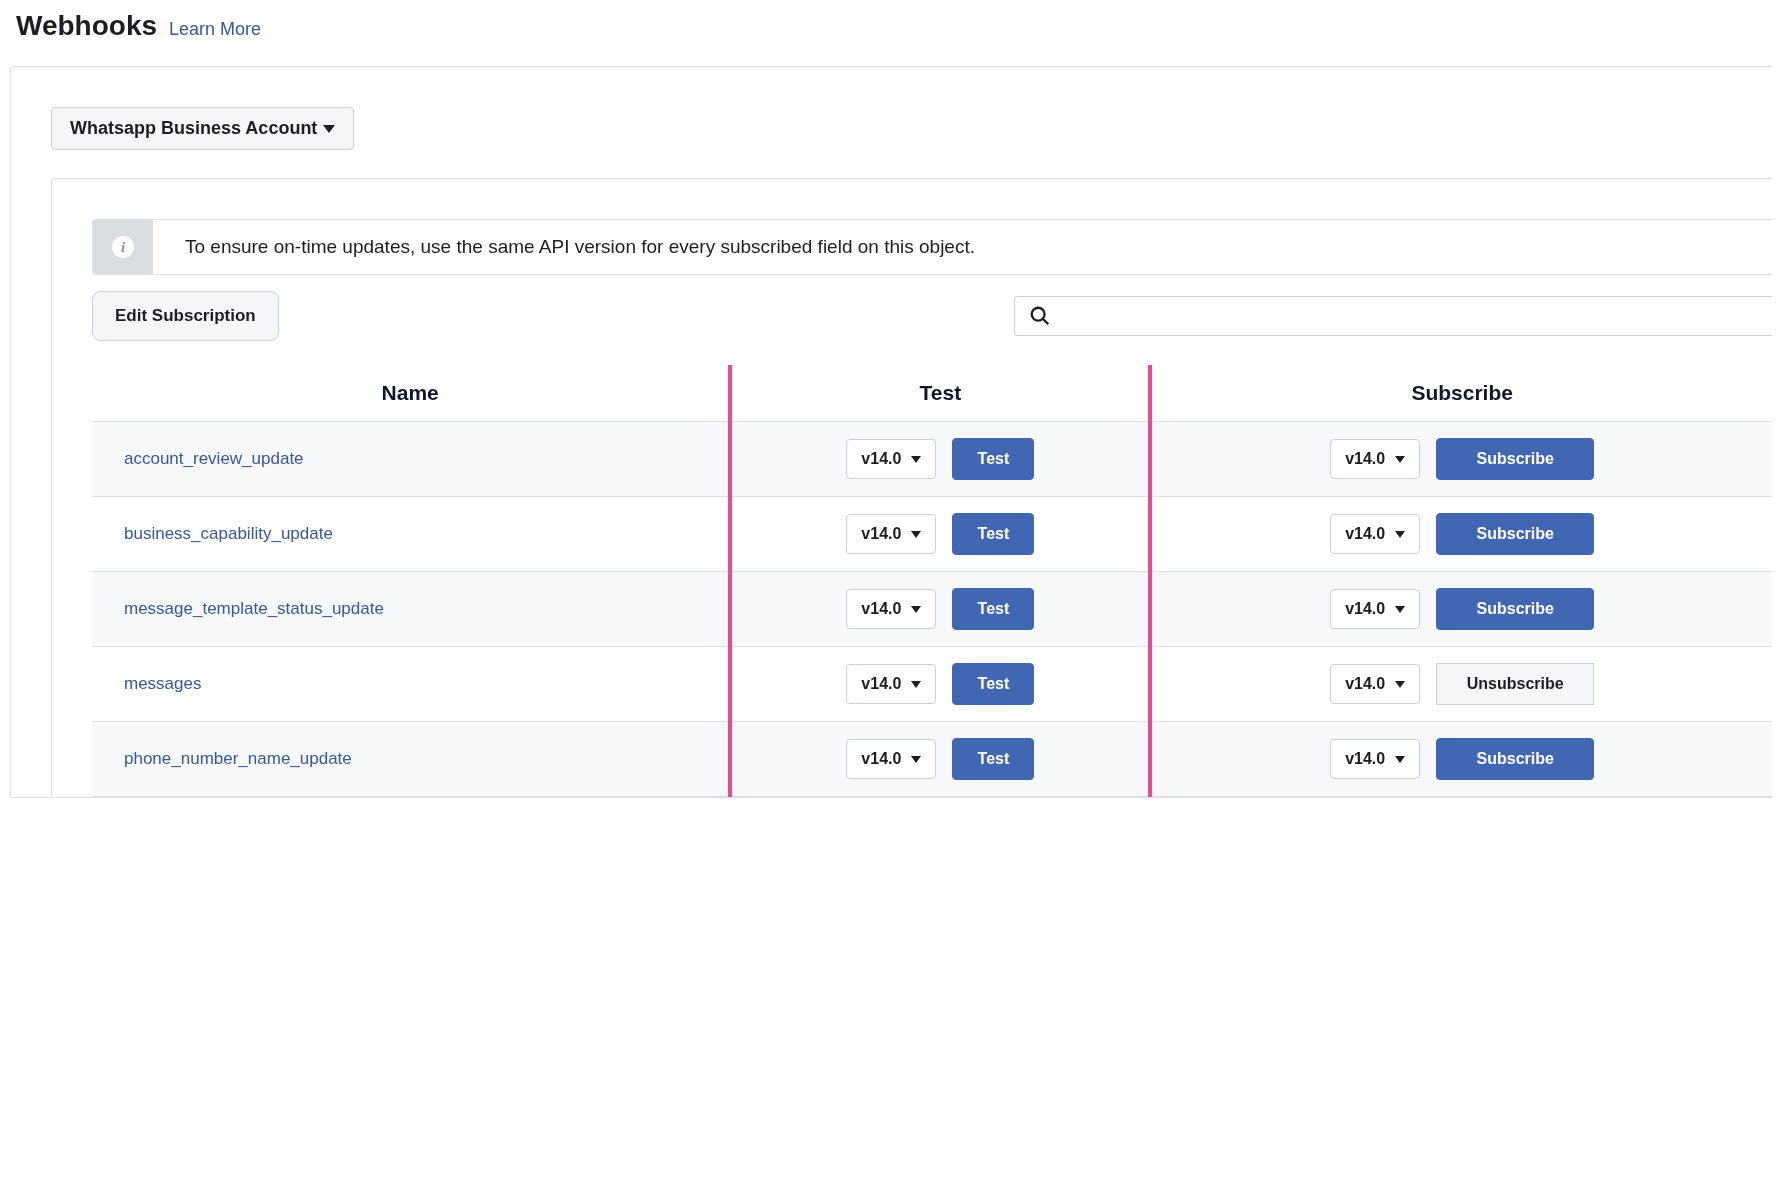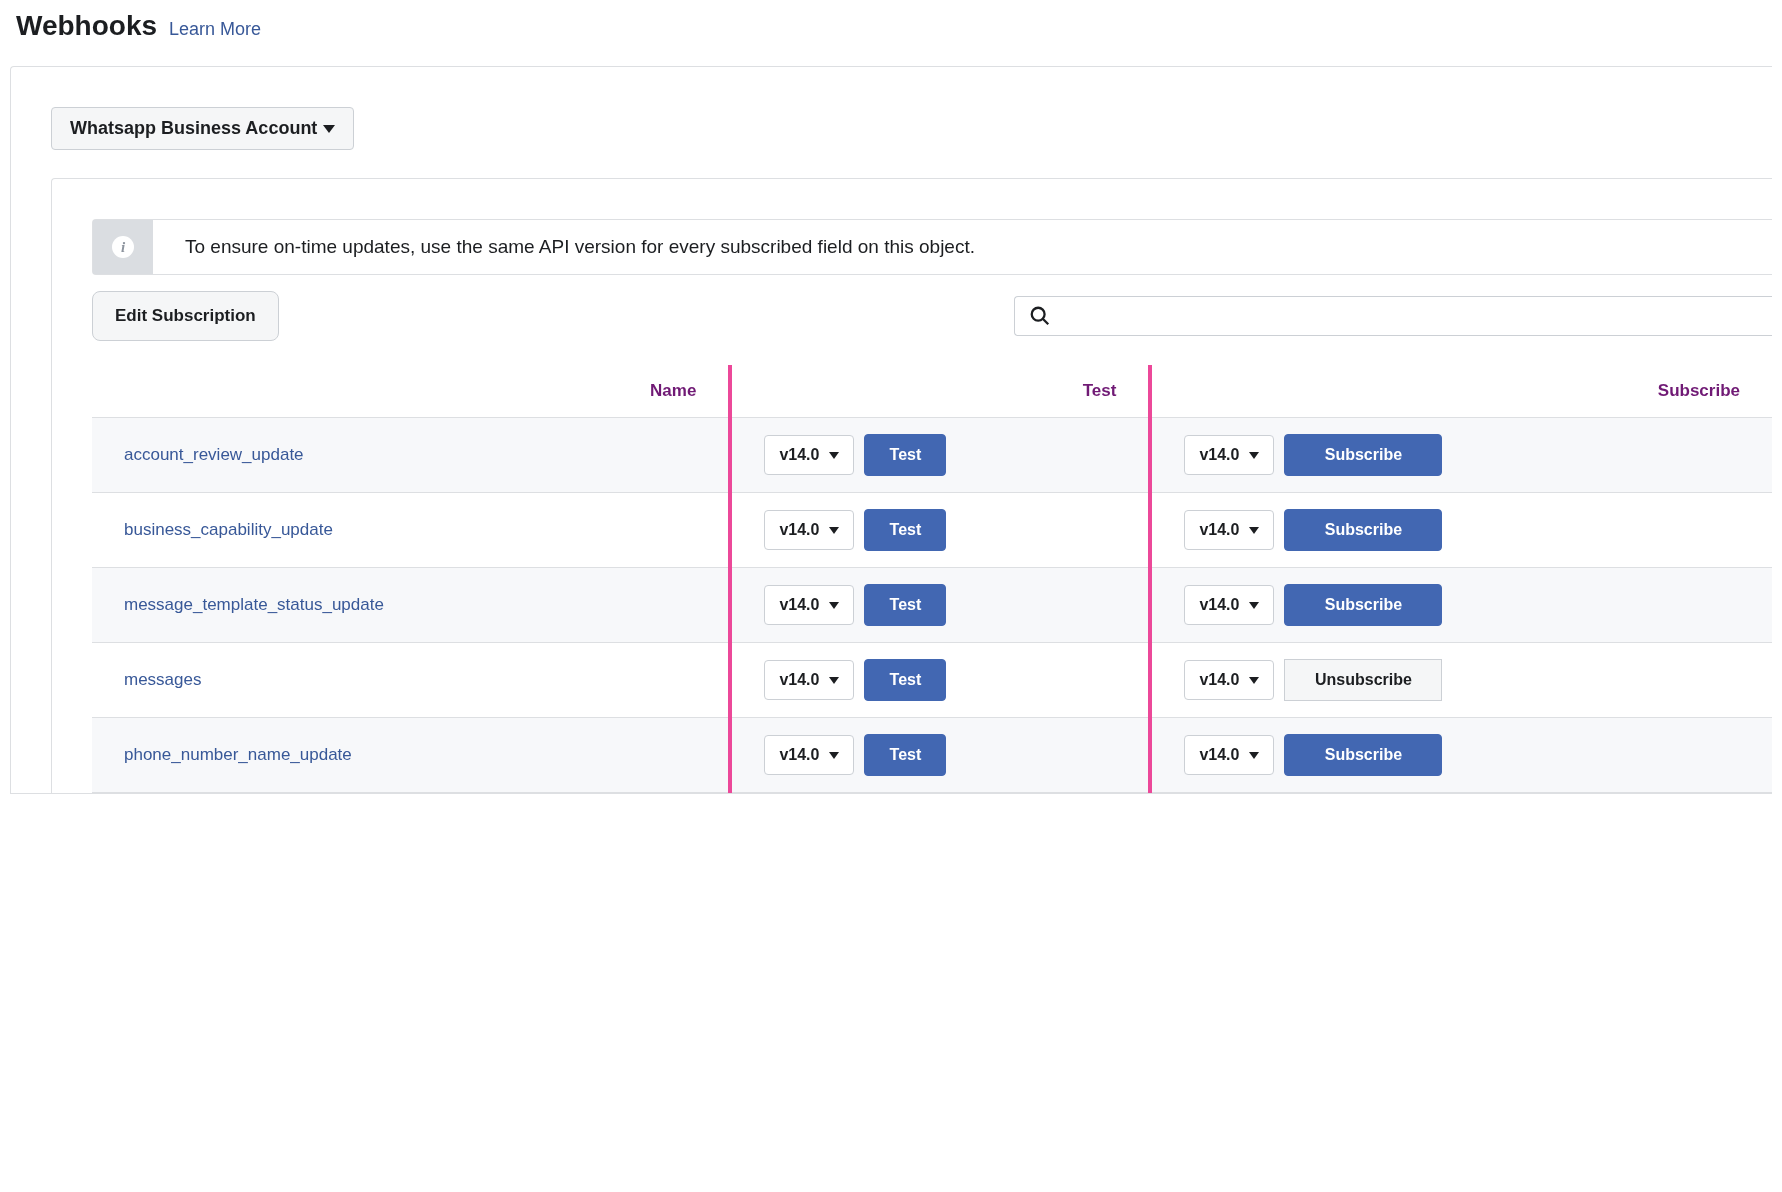--- a/index.html
+++ b/index.html
@@ -156,24 +156,24 @@
       color: #1c1e21;
     }
     .search-input::placeholder {
       color: #8d949e;
     }
     table.fields {
       width: 100%;
       border-collapse: collapse;
     }
     table.fields th {
-      text-align: right;
-      font-size: 17px;
-      font-weight: 600;
-      color: #701a75;
+      text-align: center;
+      font-size: 21px;
+      font-weight: 600;
+      color: #0f172a;
       padding: 16px 32px;
       border-bottom: 1px solid #dddfe2;
     }
     table.fields th + th,
     table.fields td + td {
       border-left: 4px solid #ec4899;
     }
     table.fields td {
       padding: 16px 32px;
       border-bottom: 1px solid #dddfe2;
@@ -182,22 +182,22 @@
     table.fields tbody tr:nth-child(odd) {
       background: #f7f8fa;
     }
     .field-name {
       color: #385898;
       font-size: 17px;
     }
     .cell-actions {
       display: flex;
       align-items: center;
-      gap: 10px;
-      justify-content: flex-start;
+      gap: 16px;
+      justify-content: center;
     }
     .version-select {
       display: inline-flex;
       align-items: center;
       gap: 10px;
       background: #fff;
       border: 1px solid #ccd0d5;
       border-radius: 4px;
       padding: 10px 14px;
       font-size: 16px;

